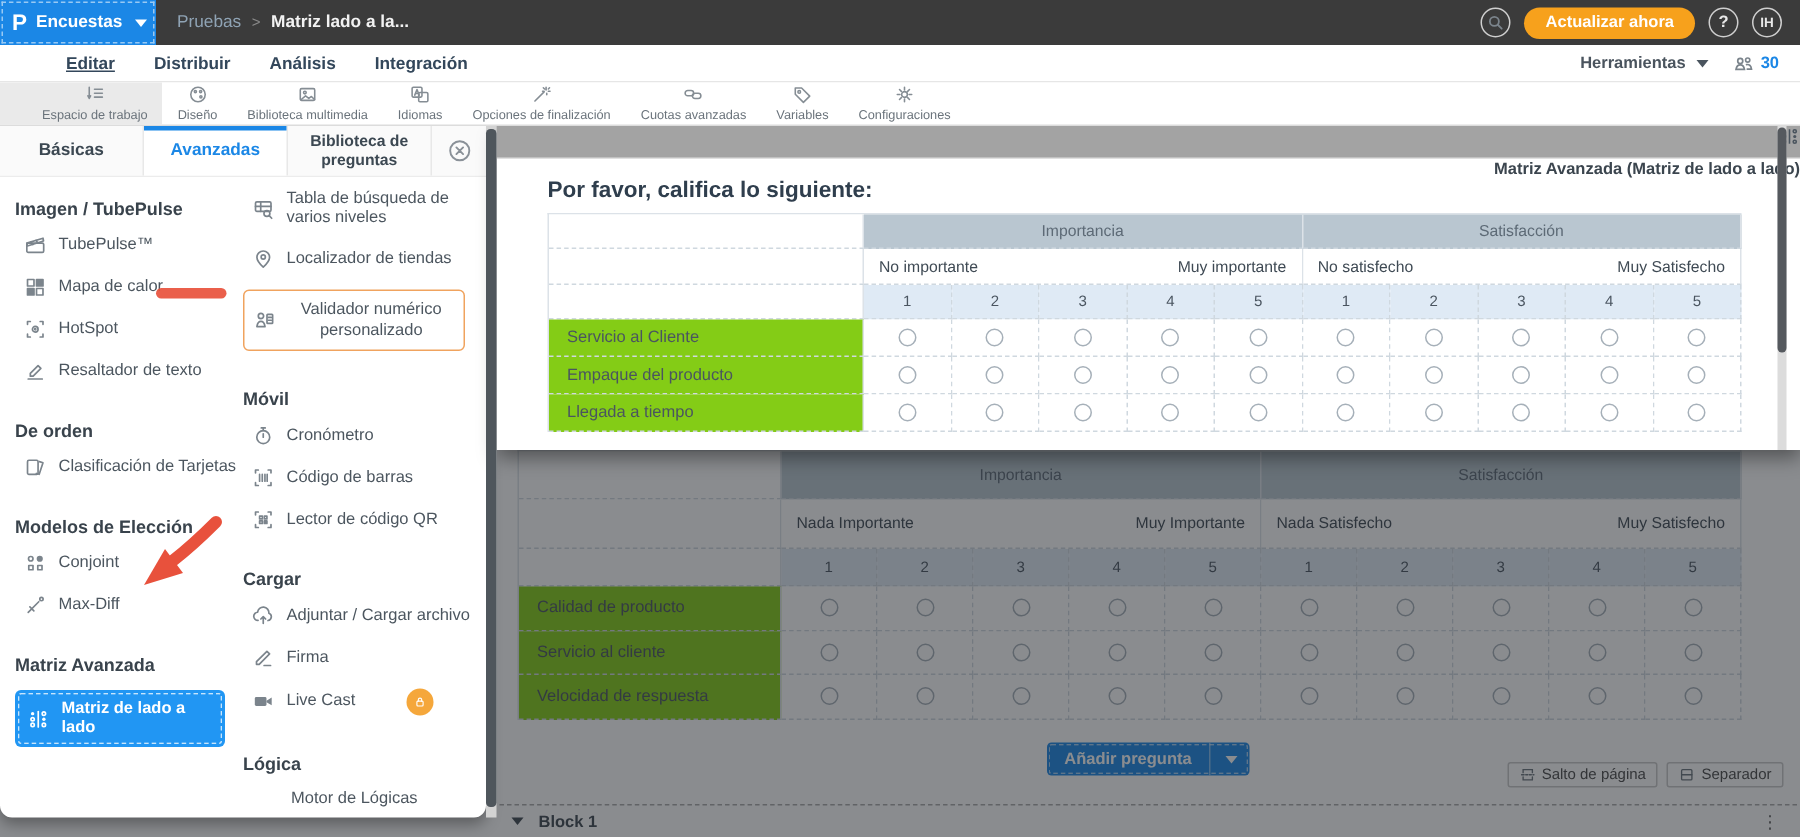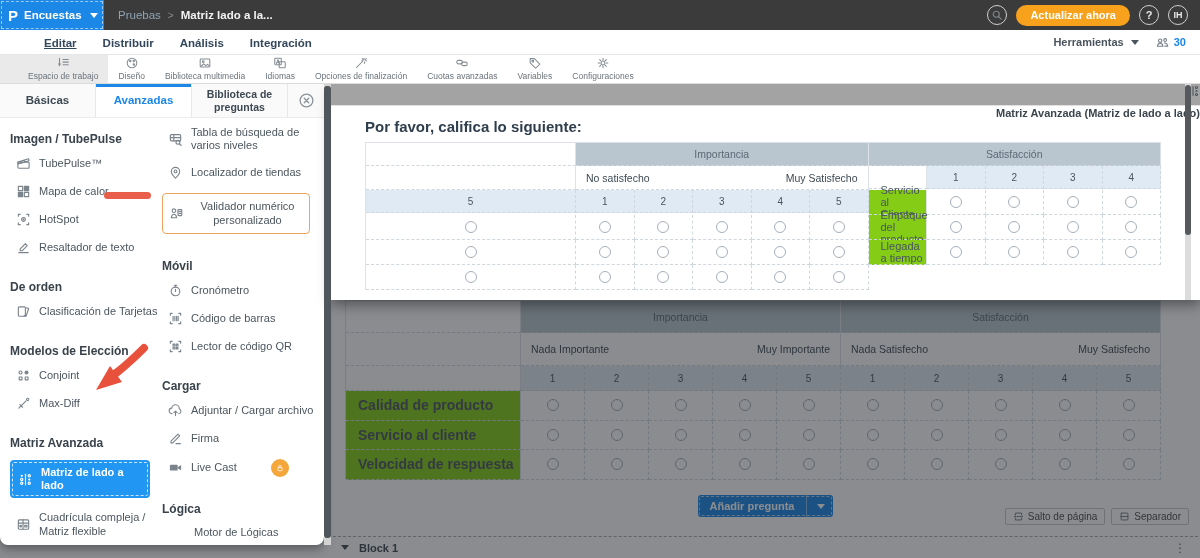--- a/index.html
+++ b/index.html
@@ -58,21 +58,21 @@
   .mx .numcell { background:#dfeaf5; color:#4a5560; font-size:10px; }
   .mx .rowlabel { background:#84cc16; color:#4a5560; font-size:11px; justify-content:flex-start; padding-left:12px; }
   .mx .radiocell { background:#fff; cursor:pointer; }
   .radio { width:12px; height:12px; border:1.4px solid #a6b0b9; border-radius:50%; background:#fff; }
   .mx-overlay { grid-template-columns:210px repeat(10, 58.5px); }
   .mx-overlay .r-group { height:23px; } .mx-overlay .r-anchors { height:24px; }
   .mx-overlay .r-nums { height:23px; } .mx-overlay .r-data { height:25px; }
   .mx-bg { grid-template-columns:175px repeat(10, 64px); }
   .mx-bg .r-group { height:32px; } .mx-bg .r-anchors { height:33px; }
   .mx-bg .r-nums { height:25px; } .mx-bg .r-data { height:29.5px; }
-  .mx-bg .rowlabel { font-size:14px;font-weight:bold; }
+  .mx-bg .rowlabel { font-size:11px; }
 
   .bg-table { position:absolute; left:14px; top:216px; }
   .add-q-wrap { position:absolute; left:0; top:411px; width:869px; display:flex; justify-content:center; }
   .add-q { display:flex; align-items:stretch; background:#1b87e6; border-radius:3px; overflow:hidden; cursor:pointer; outline:1px dashed rgba(255,255,255,.6); outline-offset:-2px; }
   .add-q .main { color:#fff; font-size:11px; font-weight:700; padding:5px 12px;text-align:center; }
   .add-q .dd { border-left:1px solid rgba(255,255,255,.45); display:flex; align-items:center; padding:0 8px; }
   .add-q .caret { border-top-color:#fff; }
   .chips { position:absolute; right:11px; top:424px; display:flex; gap:6px; }
   .chip { display:flex; align-items:center; gap:4px; background:#fff; border:1px solid #c9c9c9; border-radius:2px; padding:2px 7px; font-size:10px; color:#4a4a4a; cursor:pointer; }
   .chip .icn { color:#6a737b; }
@@ -511,31 +511,20 @@
                   <circle cx="4" cy="8" r="1.2"></circle>
                   <circle cx="4" cy="12" r="1.2"></circle>
                   <path d="M8 2.5v11"></path>
                   <circle cx="12" cy="4" r="1.2"></circle>
                   <circle cx="12" cy="8" r="1.2" fill="currentColor" stroke="none"></circle>
                   <circle cx="12" cy="12" r="1.2"></circle>
                 </svg>
               </span>
               <span class="lbl">Matriz de lado a lado</span>
             </div>
-            <div class="sb-item">
-              <span class="icn ">
-                <svg viewBox="0 0 16 16" width="15" height="15" fill="none" stroke="currentColor" stroke-width="1.2" stroke-linecap="round" stroke-linejoin="round">
-                  <rect x="2.5" y="3" width="11" height="10" rx="1"></rect>
-                  <path d="M2.5 6.5h11M7.5 3v10"></path>
-                  <circle cx="5" cy="9.8" r=".9" fill="currentColor"></circle>
-                  <rect x="9.3" y="8.9" width="2.4" height="1.8"></rect>
-                </svg>
-              </span>
-              <span class="lbl">Cuadrícula compleja / Matriz flexible</span>
-            </div>
           </div>
         <div class="sb-col sb-col2" id="sb-col-1">
             <div style="height: 6px;"></div>
             <div class="sb-item">
               <span class="icn ">
                 <svg viewBox="0 0 16 16" width="15" height="15" fill="none" stroke="currentColor" stroke-width="1.2" stroke-linecap="round" stroke-linejoin="round">
                   <rect x="2.5" y="2.8" width="11" height="6.7" rx="1"></rect>
                   <path d="M2.5 6h11M6.2 2.8v6.7"></path>
                   <circle cx="10.6" cy="11" r="2.1"></circle>
                   <path d="M12.2 12.6l1.8 1.8"></path>
@@ -655,20 +644,24 @@
         <span class="ov-title">Matriz Avanzada (Matriz de lado a lado)</span>
       </div>
       <div class="ov-question">Por favor, califica lo siguiente:</div>
       <div class="ov-table" id="ov-table">
           <div class="mx mx-overlay">
             <div class="corner solid-r r-group"></div>
             <div class="group solid-r r-group" style="grid-column: span 5;">Importancia</div>
             <div class="group solid-r r-group" style="grid-column: span 5;">Satisfacción</div>
             <div class="corner solid-r r-anchors"></div>
             <div class="anchors solid-r r-anchors" style="grid-column: span 5;">
+              <span>No importante</span>
+              <span>Muy importante</span>
+            </div>
+            <div class="anchors solid-r r-anchors" style="grid-column: span 5;">
               <span>No satisfecho</span>
               <span>Muy Satisfecho</span>
             </div>
             <div class="corner solid-r r-nums"></div>
             <div class="numcell r-nums">1</div>
             <div class="numcell r-nums">2</div>
             <div class="numcell r-nums">3</div>
             <div class="numcell r-nums">4</div>
             <div class="numcell r-nums">5</div>
             <div class="numcell r-nums">1</div>

